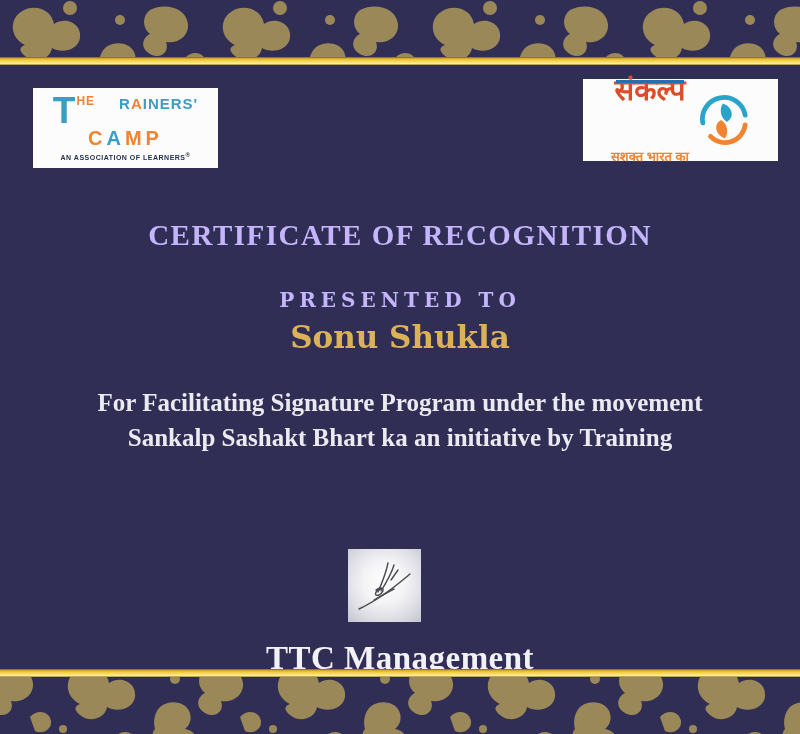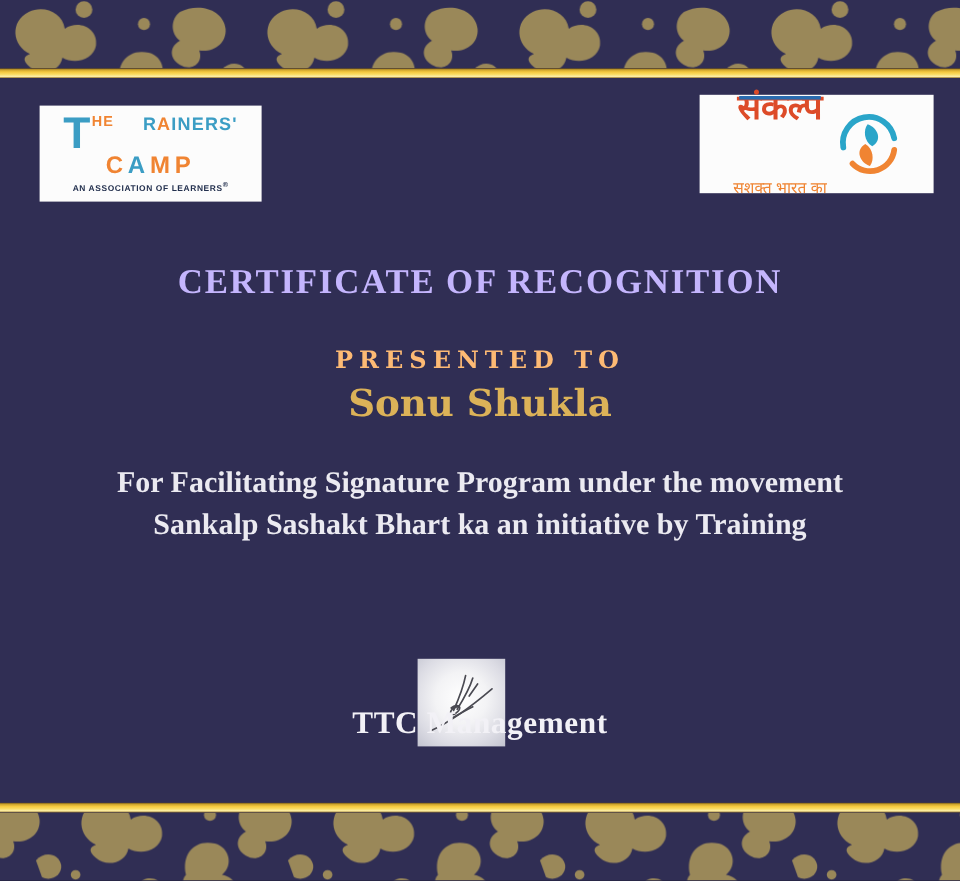--- a/index.html
+++ b/index.html
@@ -32,28 +32,28 @@
   .tc-blue{color:#3b9dc4;}
   .tc-camp{font-size:20px;font-weight:bold;color:#f08432;letter-spacing:4px;margin-top:2px;}
   .tc-tagline{font-size:7px;font-weight:bold;color:#23304e;letter-spacing:0.5px;margin-top:4px;white-space:nowrap;}
   .tc-reg{font-size:6px;vertical-align:super;color:#23304e;}
   
   .sk-logo{width:100%;height:100%;display:flex;align-items:center;justify-content:center;gap:7px;font-family:"Liberation Sans",sans-serif;}
   .sk-text{display:flex;flex-direction:column;align-items:center;gap:39px;}
   .sk-title-wrap{position:relative;}
   .sk-title{font-size:29px;font-weight:bold;color:#dd4b28;line-height:1.05;}
   .sk-shiro{position:absolute;left:1px;right:1px;top:5px;height:3px;background:#2a6cb0;}
-  .sk-sub{font-size:13px;font-weight:normal;color:#ef8432;margin-top:2px;white-space:nowrap;}
+  .sk-sub{font-size:13px;font-weight:bold;color:#ef8432;margin-top:2px;white-space:nowrap;}
   
   .center-text{position:absolute;left:0;width:800px;text-align:center;}
   .title{top:219px;font-size:29px;font-weight:bold;color:#c4b5fd;letter-spacing:1.5px;}
-  .presented{top:288px;font-family:"DejaVu Serif",serif;font-size:20px;font-weight:bold;color:#fdba74;letter-spacing:5px;}
+  .presented{top:288px;font-family:"DejaVu Serif",serif;font-size:20px;font-weight:bold;color:#c4b5fd;letter-spacing:5px;}
   .recipient{top:319px;font-family:"DejaVu Serif",serif;font-size:31px;font-weight:bold;color:#dcb258;}
   .body-lines{top:385px;font-size:25px;font-weight:bold;color:#ebeaf1;line-height:35px;}
-  .issuer{top:588px;font-size:26px;font-weight:bold;color:#f2f1f6;letter-spacing:0.5px;}
+  .issuer{top:640px;font-size:33px;font-weight:bold;color:#f2f1f6;letter-spacing:0.5px;}
   
   .signature-box{
     position:absolute;left:348px;top:549px;width:73px;height:73px;
     background:radial-gradient(circle at 50% 45%, #ffffff 0%, #f3f3f5 40%, #dcdce4 72%, #c3c4d0 100%);
   }
   .signature-box svg{display:block;}
 </style>
 </head>
 <body>
 

